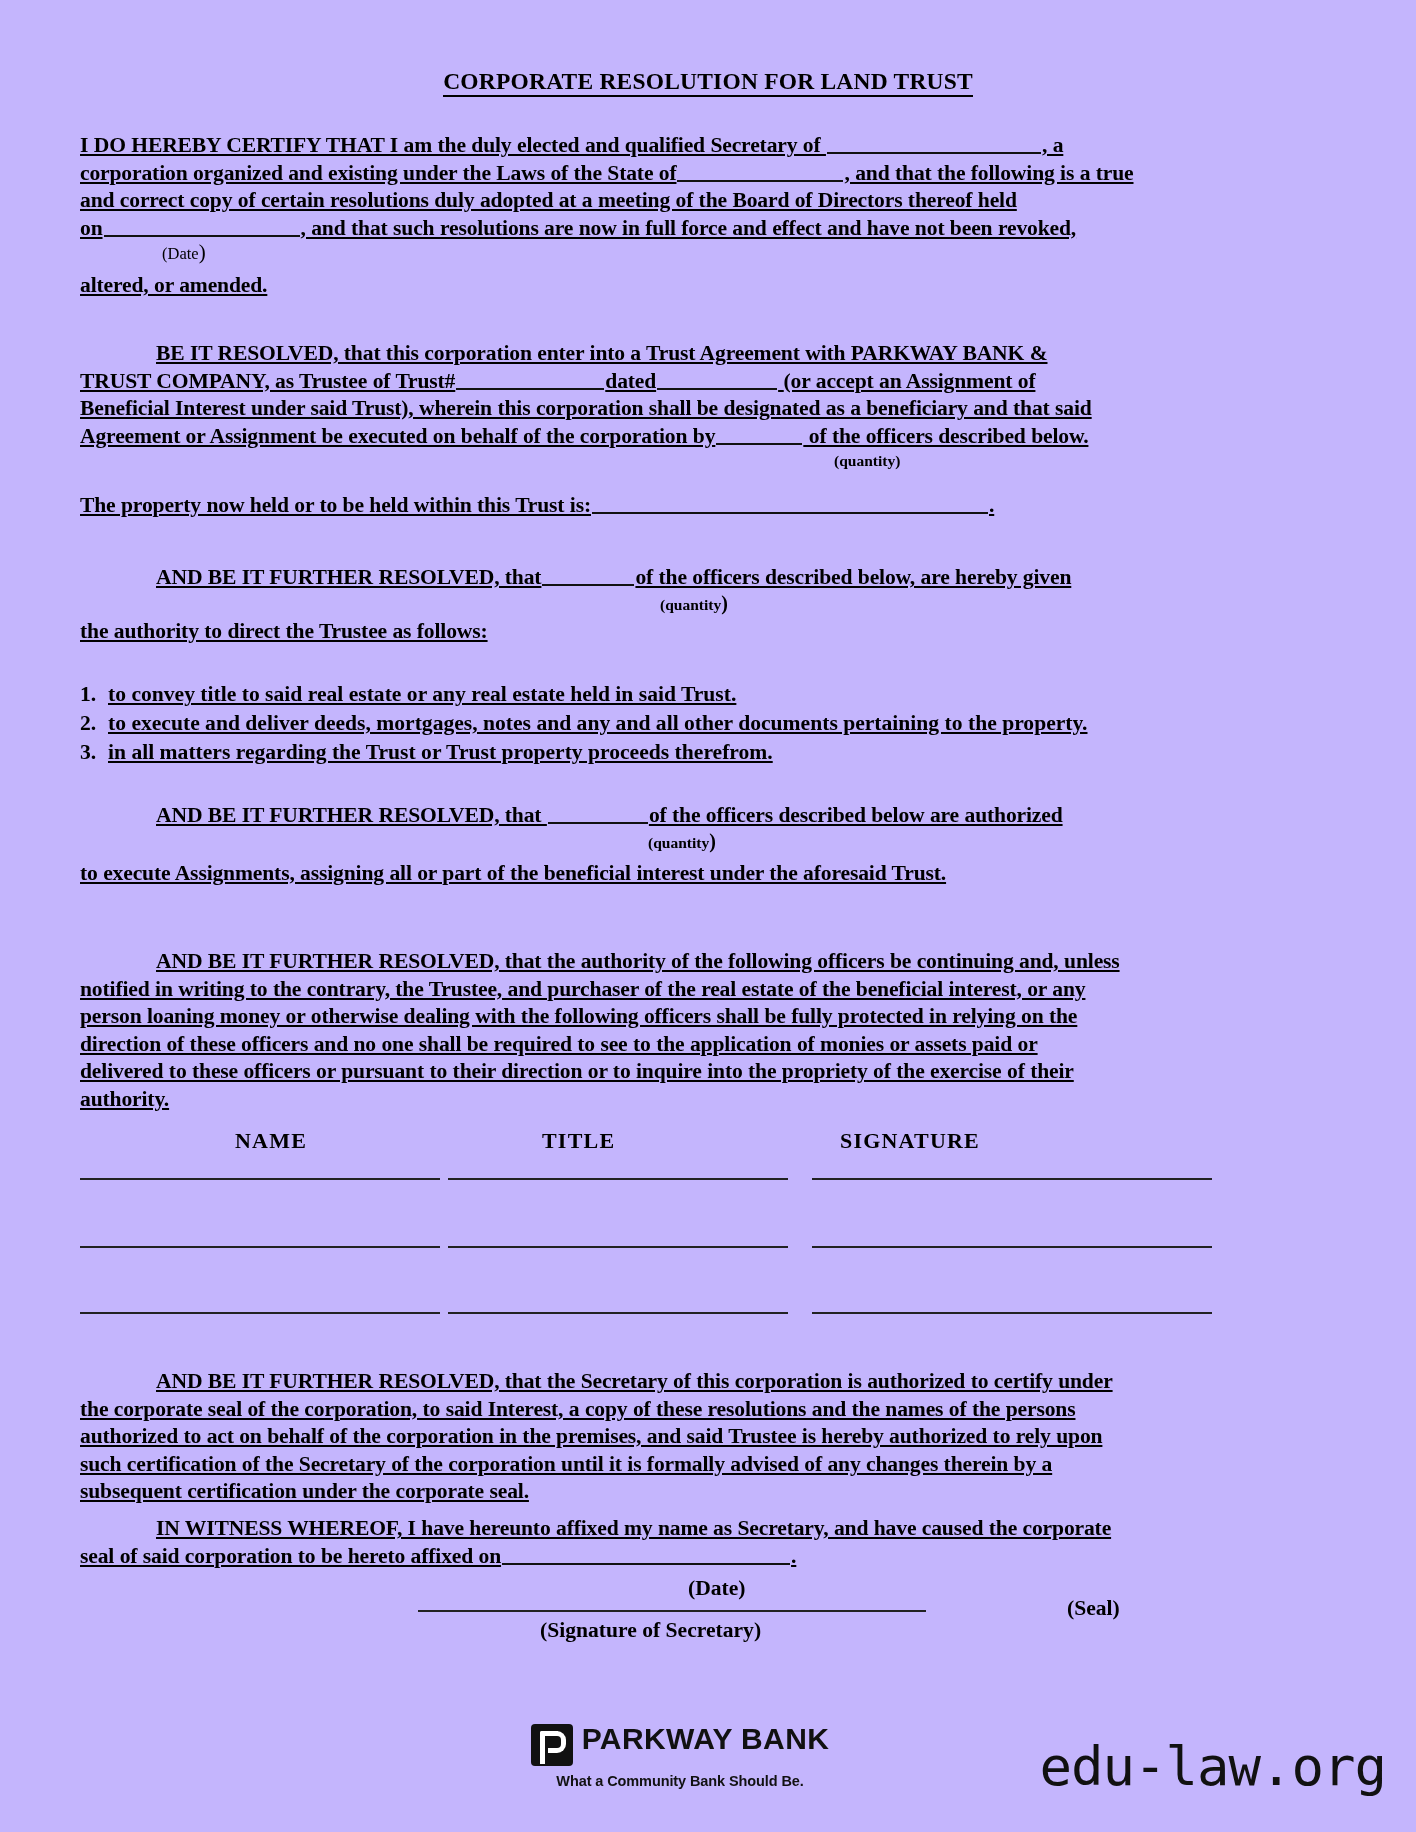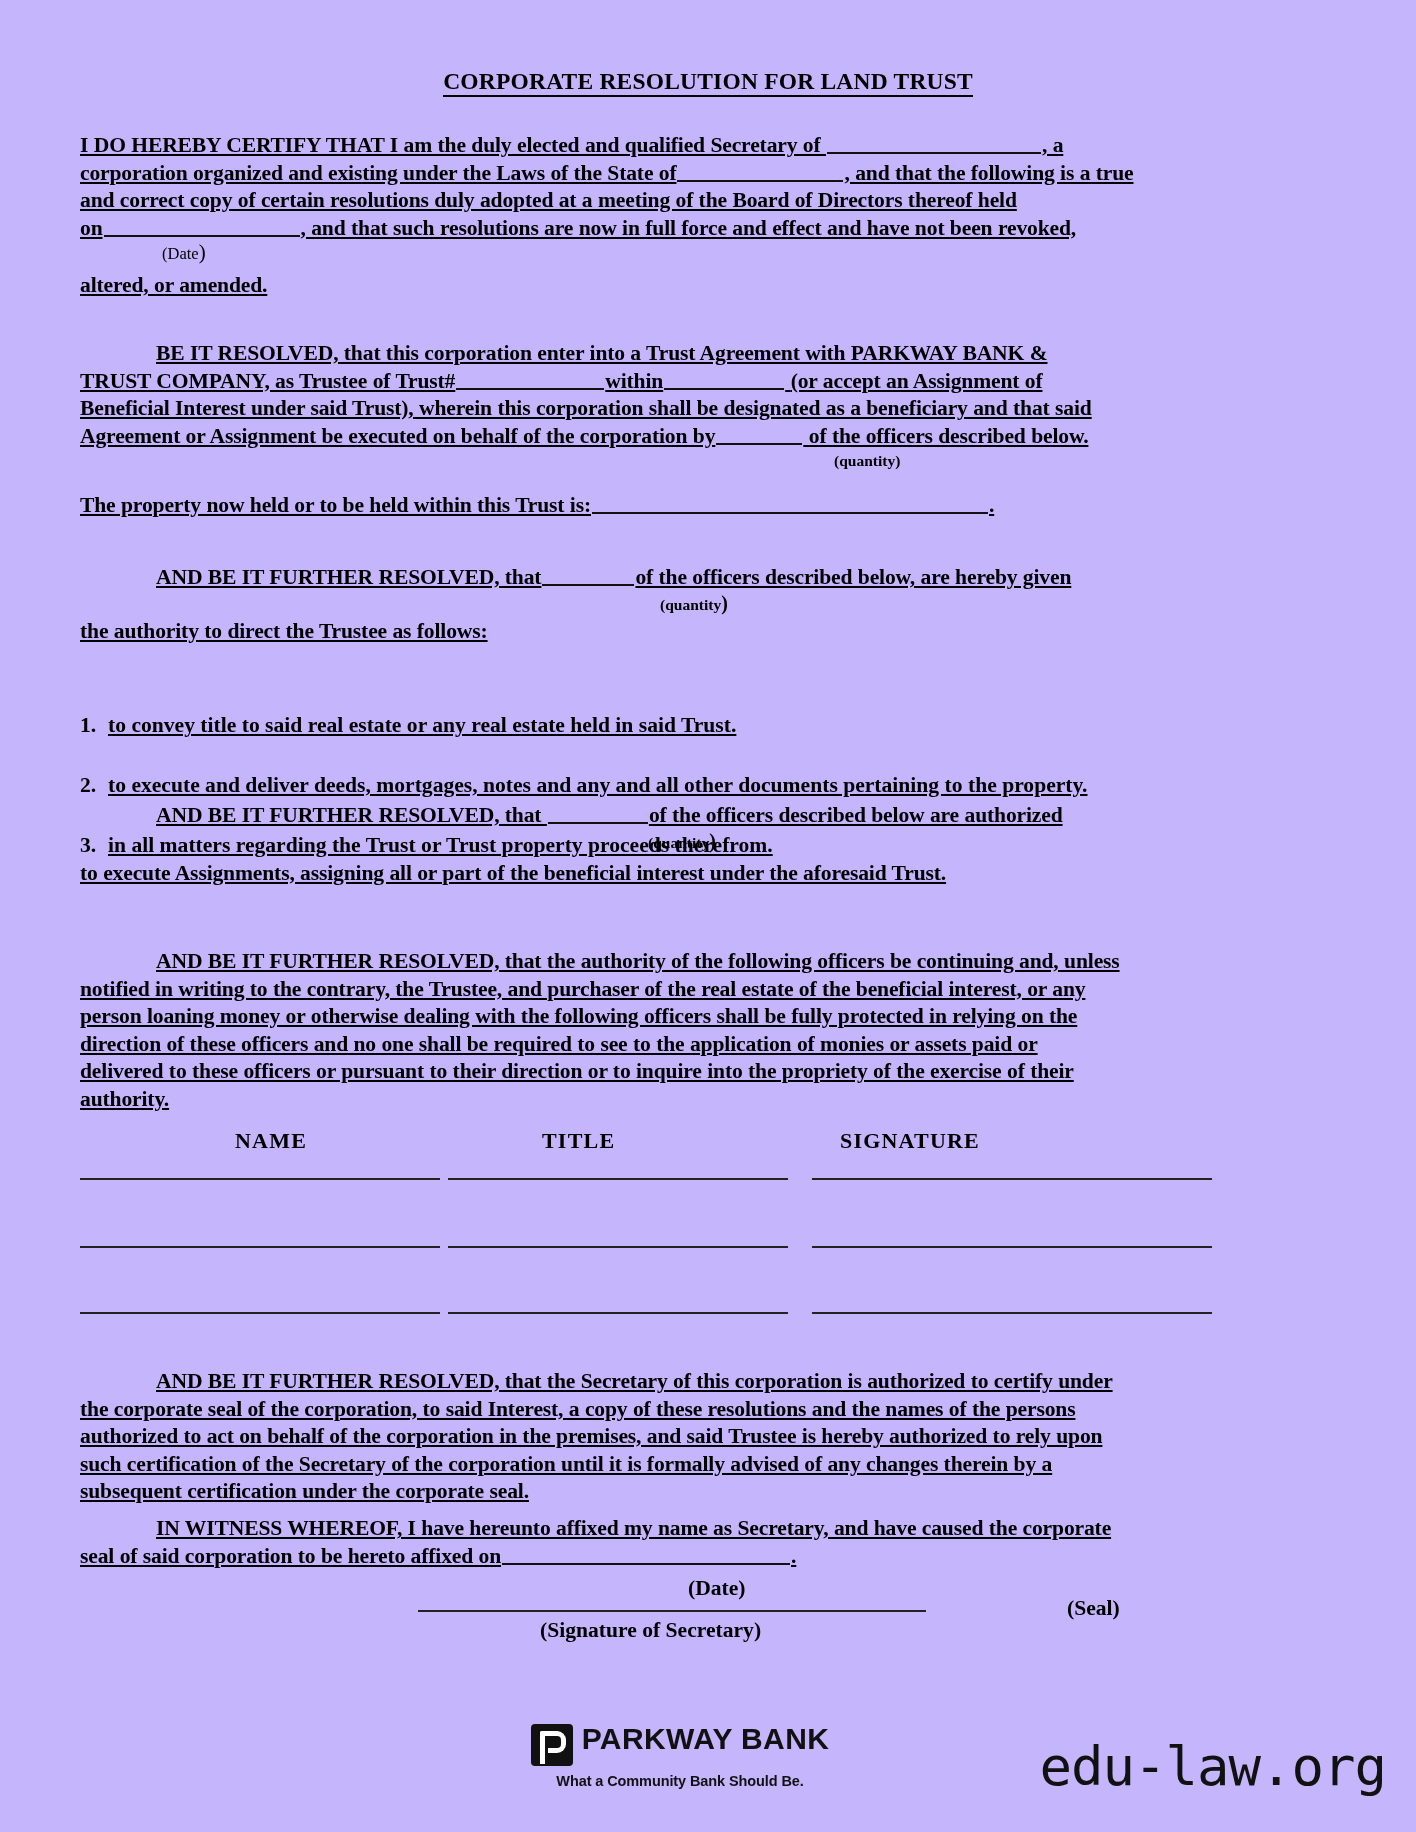--- a/index.html
+++ b/index.html
@@ -96,21 +96,20 @@
   .num-list {
     font-size: 21.6px;
     font-weight: bold;
     line-height: 29px;
     margin: 0;
     padding: 0;
     list-style: none;
   }
   .num-list li {
     white-space: nowrap;
-    margin-top: 31px;
   }
   .num-list .num {
     display: inline-block;
     width: 28px;
   }
 
   
   .sig-headers {
     position: absolute;
     left: 80px;
@@ -236,21 +235,21 @@
     <div class="para" style="margin-top:30px;">
       <span>altered, or amended.</span>
     </div>
   </div>
 
   <div class="body-area" style="top:340px;">
     <div class="para indent">
       <span>BE IT RESOLVED, that this corporation enter into a Trust Agreement with PARKWAY BANK &amp;</span>
     </div>
     <div class="para">
-      <span>TRUST COMPANY, as Trustee of Trust#</span><span class="blank b-trustnum"></span><span>within</span><span class="blank b-dated"></span> <span>(or accept an Assignment of</span>
+      <span>TRUST COMPANY, as Trustee of Trust#</span><span class="blank b-trustnum"></span><span>dated</span><span class="blank b-dated"></span> <span>(or accept an Assignment of</span>
     </div>
     <div class="para">
       <span>Beneficial Interest under said Trust), wherein this corporation shall be designated as a beneficiary and that said</span>
     </div>
     <div class="para">
       <span>Agreement or Assignment be executed on behalf of the corporation by</span><span class="blank b-qty-a"></span><span> of the officers described below.</span>
     </div>
     <div class="annot-row">
       <span class="annot" style="left:754px; top:3px;">(quantity)</span>
     </div>

